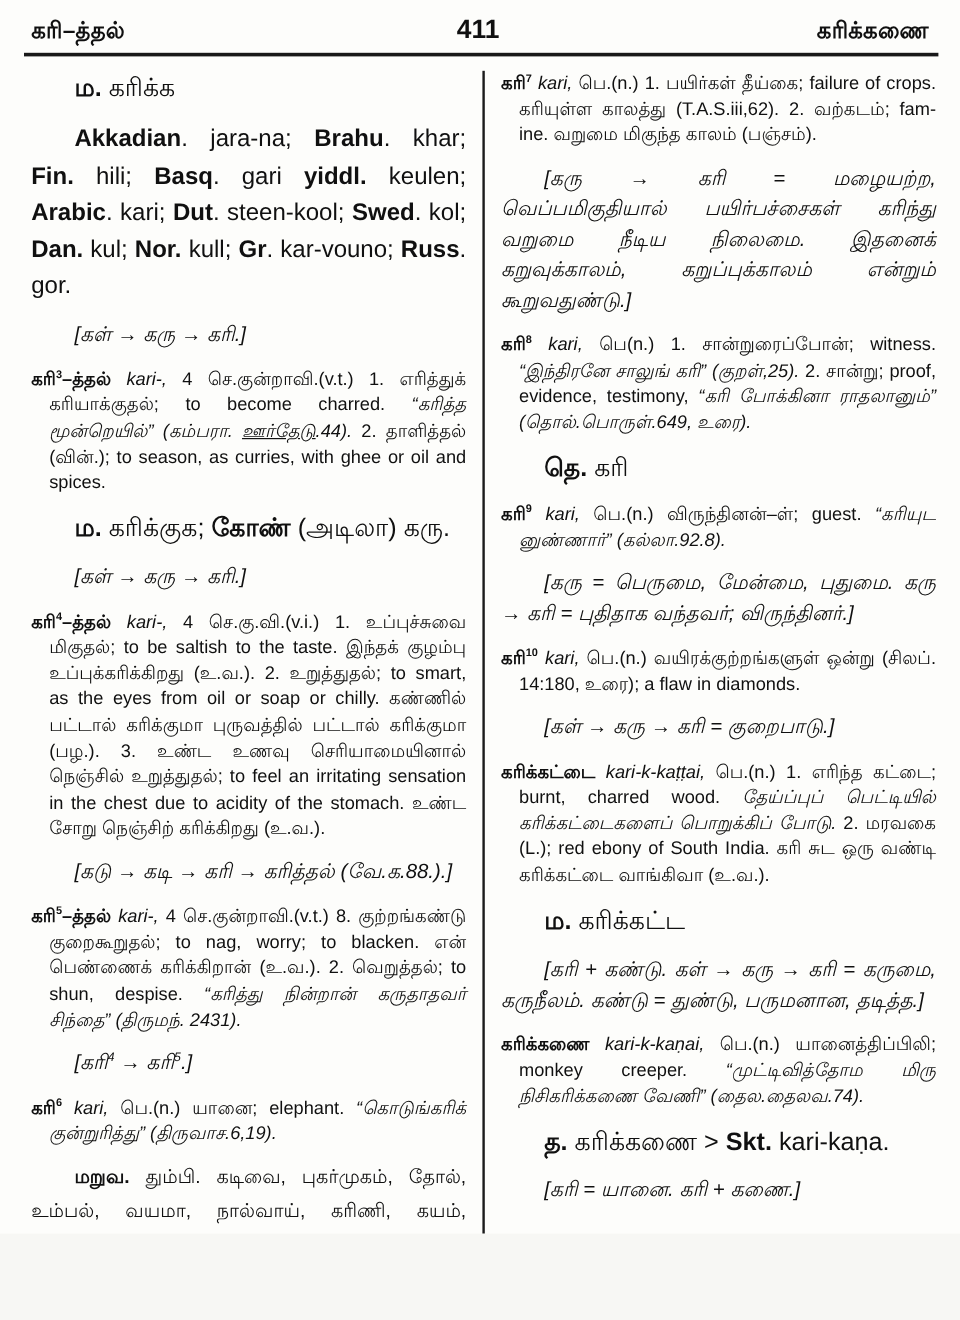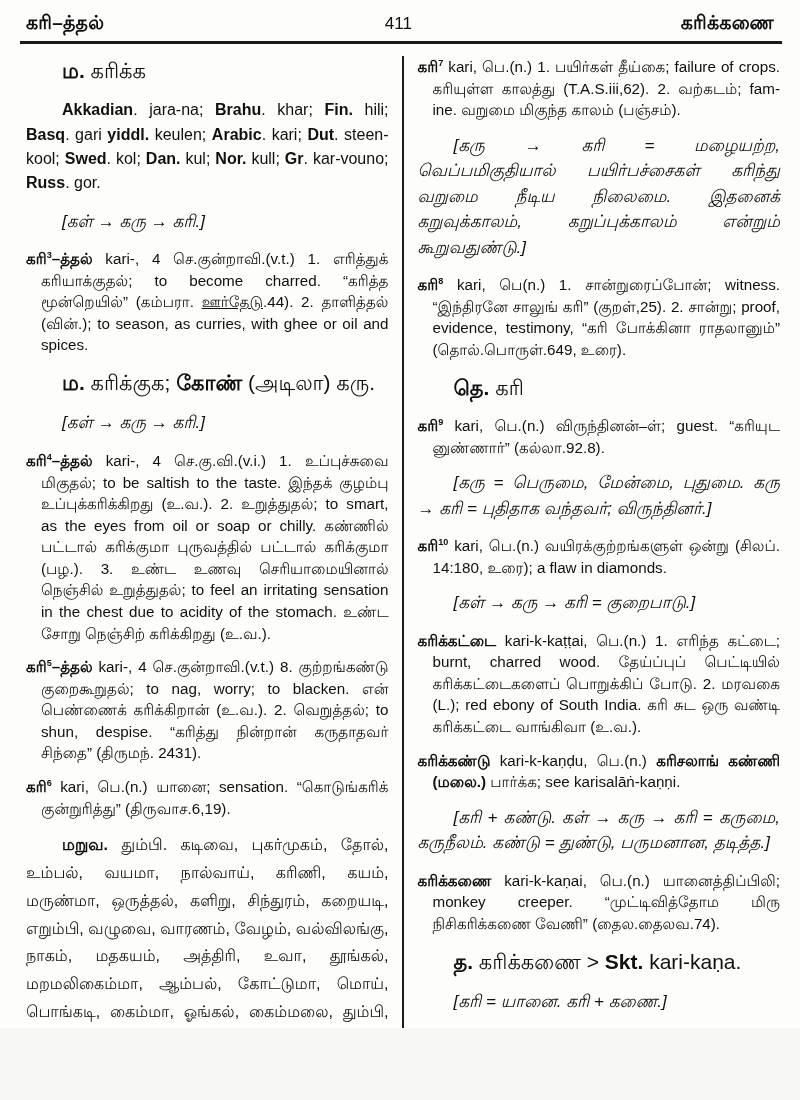--- a/index.html
+++ b/index.html
@@ -22,22 +22,22 @@
     justify-content:space-between;
     align-items:baseline;
     padding:2px 26px 0 26px;
   }
   .running-head{
     font-weight:bold;
     font-size:19px;
     letter-spacing:.2px;
   }
   .page-number{
-    font-size:17px;
-    font-weight:400;
+    font-size:22px;
+    font-weight:700;
     transform:translateX(6px);
   }
   .header-rule{
     height:3px;
     background:#191919;
     margin:5px 18px 0 20px;
   }
   .columns{
     display:flex;
     padding:12px 20px 0 26px;
@@ -65,40 +65,40 @@
     text-indent:-15px;
     margin-bottom:12px;
   }
   p.note{
     font-size:21px;
     line-height:1.4;
     text-indent:36px;
     margin-bottom:13px;
   }
   p.lang{
-    font-size:16px;
+    font-size:20px;
     line-height:1.52;
     text-indent:36px;
     margin-bottom:13px;
   }
   p.syn{
     font-size:16px;
     line-height:1.74;
     text-indent:36px;
     margin-bottom:12px;
   }
   p.etym{
     font-size:17px;
     line-height:1.5;
     font-style:italic;
     text-indent:36px;
     margin-bottom:14px;
   }
   .b{font-weight:bold;}
-  .i{}
+  .i{font-style:italic;}
   .u{text-decoration:underline;}
   sup{
     font-size:.6em;
     line-height:0;
     vertical-align:super;
   }
 </style>
 </head>
 <body>
 
@@ -111,37 +111,39 @@
   <div class="header-rule"></div>
   <div class="columns">
     <div class="col left">
         <p class="block note"><span class="b">ம.</span><span> கரிக்க</span></p>
         <p class="block lang"><span class="b">Akkadian</span><span>. jara-na; </span><span class="b">Brahu</span><span>. khar; </span><span class="b">Fin.</span><span> hili; </span><span class="b">Basq</span><span>. gari </span><span class="b">yiddl.</span><span> keulen; </span><span class="b">Arabic</span><span>. kari; </span><span class="b">Dut</span><span>. steen-kool; </span><span class="b">Swed</span><span>. kol; </span><span class="b">Dan.</span><span> kul; </span><span class="b">Nor.</span><span> kull; </span><span class="b">Gr</span><span>. kar-vouno; </span><span class="b">Russ</span><span>. gor.</span></p>
         <p class="block etym"><span>[கள் → கரு → கரி.]</span></p>
         <p class="block entry"><span class="b">கரி</span><sup class="b">3</sup><span class="b">–த்தல்</span><span class="i"> kari-,</span><span> 4 செ.குன்றாவி.(v.t.) 1. எரித்துக் கரியாக்குதல்; to become charred. </span><span class="i">“கரித்த மூன்றெயில்” (கம்பரா. </span><span class="i u">ஊர்தேடு</span><span class="i">.44).</span><span> 2. தாளித்தல் (வின்.); to season, as curries, with ghee or oil and spices.</span></p>
         <p class="block note"><span class="b">ம.</span><span> கரிக்குக; </span><span class="b">கோண்</span><span> (அடிலா) கரு.</span></p>
         <p class="block etym"><span>[கள் → கரு → கரி.]</span></p>
         <p class="block entry"><span class="b">கரி</span><sup class="b">4</sup><span class="b">–த்தல்</span><span class="i"> kari-,</span><span> 4 செ.கு.வி.(v.i.) 1. உப்புச்சுவை மிகுதல்; to be saltish to the taste. இந்தக் குழம்பு உப்புக்கரிக்கிறது (உ.வ.). 2. உறுத்துதல்; to smart, as the eyes from oil or soap or chilly. கண்ணில் பட்டால் கரிக்குமா புருவத்தில் பட்டால் கரிக்குமா (பழ.). 3. உண்ட உணவு செரியாமையினால் நெஞ்சில் உறுத்துதல்; to feel an irritating sensation in the chest due to acidity of the stomach. உண்ட சோறு நெஞ்சிற் கரிக்கிறது (உ.வ.).</span></p>
+        <p class="block etym"><span>[கடு → கடி → கரி → கரித்தல் (வே.க.88.).]</span></p>
         <p class="block entry"><span class="b">கரி</span><sup class="b">5</sup><span class="b">–த்தல்</span><span class="i"> kari-,</span><span> 4 செ.குன்றாவி.(v.t.) 8. குற்றங்கண்டு குறைகூறுதல்; to nag, worry; to blacken. என் பெண்ணைக் கரிக்கிறான் (உ.வ.). 2. வெறுத்தல்; to shun, despise. </span><span class="i">“கரித்து நின்றான் கருதாதவர் சிந்தை” (திருமந். 2431).</span></p>
-        <p class="block entry"><span class="b">கரி</span><sup class="b">6</sup><span class="i"> kari,</span><span> பெ.(n.) யானை; sensation. </span><span class="i">“கொடுங்கரிக் குன்றுரித்து” (திருவாச.6,19).</span></p>
+        <p class="block etym"><span>[கரி</span><sup>4</sup><span> → கரி</span><sup>5</sup><span>.]</span></p>
+        <p class="block entry"><span class="b">கரி</span><sup class="b">6</sup><span class="i"> kari,</span><span> பெ.(n.) யானை; elephant. </span><span class="i">“கொடுங்கரிக் குன்றுரித்து” (திருவாச.6,19).</span></p>
         <p class="block syn"><span class="b">மறுவ.</span><span> தும்பி. கடிவை, புகர்முகம், தோல், உம்பல், வயமா, நால்வாய், கரிணி, கயம், மருண்மா, ஒருத்தல், களிறு, சிந்துரம், கறையடி, எறும்பி, வழுவை, வாரணம், வேழம், வல்விலங்கு, நாகம், மதகயம், அத்திரி, உவா, தூங்கல், மறமலிகைம்மா, ஆம்பல், கோட்டுமா, மொய், பொங்கடி, கைம்மா, ஓங்கல், கைம்மலை, தும்பி, புழைக்கை, பூட்கை, பெருமா, மதமா, மறமலி, மாதிரம்.</span></p>
         <p class="block note"><span class="b">ம.</span><span> கரி; </span><span class="b">தெ.</span><span> கரி.</span></p>
         <p class="block lang"><span class="b">Skt.</span><span> karin (having a trunk, an elephant) </span><span class="b">L.</span><span> corri; </span><span class="b">Mar.</span><span> khari.</span></p>
       </div>
     <div class="divider"></div>
     <div class="col right">
         <p class="block entry"><span class="b">கரி</span><sup class="b">7</sup><span class="i"> kari,</span><span> பெ.(n.) 1. பயிர்கள் தீய்கை; failure of crops. கரியுள்ள காலத்து (T.A.S.iii,62). 2. வற்கடம்; fam-ine. வறுமை மிகுந்த காலம் (பஞ்சம்).</span></p>
         <p class="block etym"><span>[கரு → கரி = மழையற்ற, வெப்பமிகுதியால் பயிர்பச்சைகள் கரிந்து வறுமை நீடிய நிலைமை. இதனைக் கறுவுக்காலம், கறுப்புக்காலம் என்றும் கூறுவதுண்டு.]</span></p>
         <p class="block entry"><span class="b">கரி</span><sup class="b">8</sup><span class="i"> kari,</span><span> பெ(n.) 1. சான்றுரைப்போன்; witness. </span><span class="i">“இந்திரனே சாலுங் கரி” (குறள்,25).</span><span> 2. சான்று; proof, evidence, testimony, </span><span class="i">“கரி போக்கினா ராதலானும்” (தொல்.பொருள்.649, உரை).</span></p>
         <p class="block note"><span class="b">தெ.</span><span> கரி</span></p>
         <p class="block entry"><span class="b">கரி</span><sup class="b">9</sup><span class="i"> kari,</span><span> பெ.(n.) விருந்தினன்–ள்; guest. </span><span class="i">“கரியுட னுண்ணார்” (கல்லா.92.8).</span></p>
         <p class="block etym"><span>[கரு = பெருமை, மேன்மை, புதுமை. கரு → கரி = புதிதாக வந்தவர்; விருந்தினர்.]</span></p>
         <p class="block entry"><span class="b">கரி</span><sup class="b">10</sup><span class="i"> kari,</span><span> பெ.(n.) வயிரக்குற்றங்களுள் ஒன்று (சிலப். 14:180, உரை); a flaw in diamonds.</span></p>
         <p class="block etym"><span>[கள் → கரு → கரி = குறைபாடு.]</span></p>
         <p class="block entry"><span class="b">கரிக்கட்டை</span><span class="i"> kari-k-kaṭṭai,</span><span> பெ.(n.) 1. எரிந்த கட்டை; burnt, charred wood. </span><span class="i">தேய்ப்புப் பெட்டியில் கரிக்கட்டைகளைப் பொறுக்கிப் போடு.</span><span> 2. மரவகை (L.); red ebony of South India. கரி சுட ஒரு வண்டி கரிக்கட்டை வாங்கிவா (உ.வ.).</span></p>
-        <p class="block entry"><span class="b">கரிக்கண்டு</span><span class="i"> kari-k-kaṇḍu,</span><span> பெ.(n.) </span><span class="b i">கரிசலாங் கண்ணி (மலை.)</span><span> பார்க்க; see </span><span class="i">karisalāṅ-kaṇṇi.</span></p>
+        <p class="block note"><span class="b">ம.</span><span> கரிக்கட்ட</span></p>
         <p class="block etym"><span>[கரி + கண்டு. கள் → கரு → கரி = கருமை, கருநீலம். கண்டு = துண்டு, பருமனான, தடித்த.]</span></p>
         <p class="block entry"><span class="b">கரிக்கணை</span><span class="i"> kari-k-kaṇai,</span><span> பெ.(n.) யானைத்திப்பிலி; monkey creeper. </span><span class="i">“முட்டிவித்தோம மிரு நிசிகரிக்கணை வேணி” (தைல.தைலவ.74).</span></p>
         <p class="block note"><span class="b">த.</span><span> கரிக்கணை &gt; </span><span class="b">Skt.</span><span> kari-kaṇa.</span></p>
         <p class="block etym"><span>[கரி = யானை. கரி + கணை.]</span></p>
       </div>
   </div>
 </div>
 
 </body></html>

